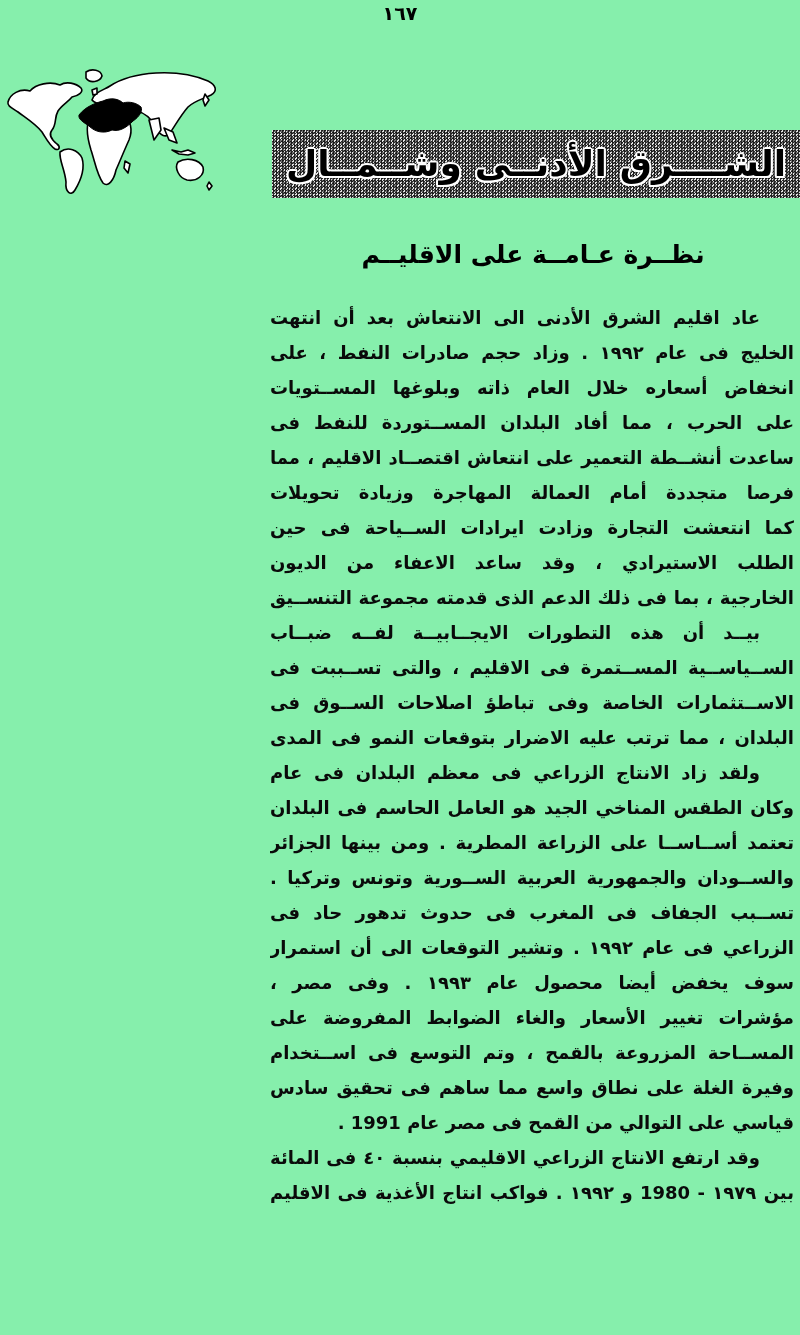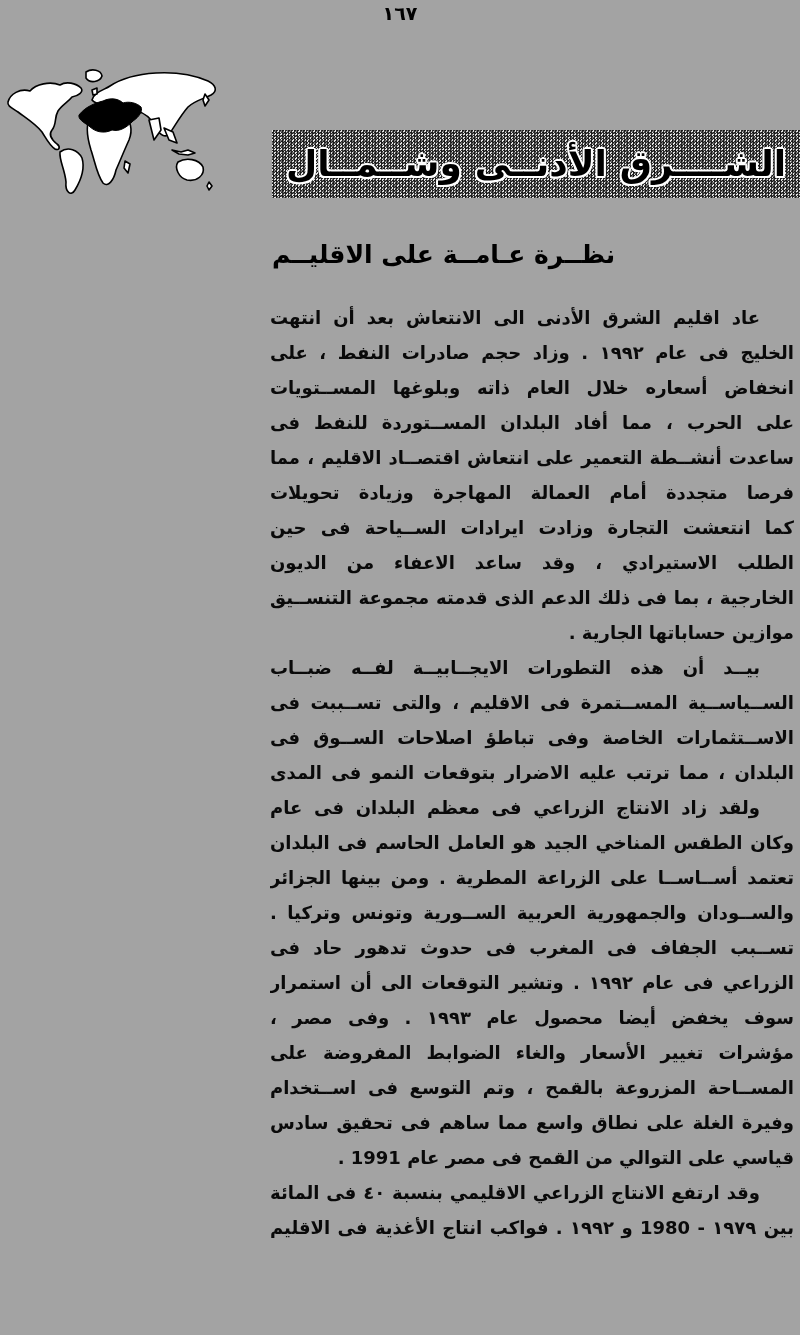--- a/index.html
+++ b/index.html
@@ -1,17 +1,17 @@
 <!DOCTYPE html>
 <html lang="ar"><head>
 <meta charset="utf-8">
 <style>
   html, body { margin:0; padding:0; background:#ffffff; }
   .page {
-    position:relative; width:800px; height:1335px; background:#a3a3a3;
+    position:relative; width:800px; height:1335px; background:#86efac;
     font-family:"DejaVu Sans", sans-serif; color:#000; overflow:hidden;
   }
   .page-number {
     position:absolute; top:2px; left:0; right:0; text-align:center;
     font-size:19px; font-weight:bold; letter-spacing:1px;
   }
   .map-wrap { position:absolute; left:2px; top:58px; width:222px; height:152px; }
   .banner {
     position:absolute; left:272px; right:0; top:130px; height:68px;
     background-color:#cfcfcf;
@@ -26,21 +26,21 @@
     display:block; direction:rtl; width:100%; margin:0 14px;
     font-size:36px; font-weight:bold; color:#000;
     text-align:justify; text-align-last:justify;
     line-height:62px; overflow:hidden; height:62px;
     text-shadow:
       2px 0 0 #fff, -2px 0 0 #fff, 0 2px 0 #fff, 0 -2px 0 #fff,
       1.5px 1.5px 0 #fff, -1.5px -1.5px 0 #fff, 1.5px -1.5px 0 #fff, -1.5px 1.5px 0 #fff;
   }
   .heading {
     position:absolute; top:240px; right:6px; left:272px; margin:0;
-    direction:rtl; text-align:left;
+    direction:rtl; text-align:center;
     font-size:25px; font-weight:bold;
   }
   .body-text {
     position:absolute; top:300px; right:6px; width:524px;
     direction:rtl; font-size:18px; font-weight:bold; color:#0a0a0a;
   }
   .line {
     height:35px; line-height:35px; overflow:hidden;
     text-align:justify; text-align-last:justify;
   }
@@ -85,21 +85,20 @@
   <div class="body-text">
     <div class="line first">عاد اقليم الشرق الأدنى الى الانتعاش بعد أن انتهت حرب</div>
     <div class="line">الخليج فى عام ١٩٩٢ . وزاد حجم صادرات النفط ، على الرغم من</div>
     <div class="line">انخفاض أسعاره خلال العام ذاته وبلوغها المســتويات الســابقة</div>
     <div class="line">على الحرب ، مما أفاد البلدان المســتوردة للنفط فى الاقليم . وقد</div>
     <div class="line">ساعدت أنشــطة التعمير على انتعاش اقتصــاد الاقليم ، مما خلق</div>
     <div class="line">فرصا متجددة أمام العمالة المهاجرة وزيادة تحويلات المغتربين .</div>
     <div class="line">كما انتعشت التجارة وزادت ايرادات الســياحة فى حين انخفض</div>
     <div class="line">الطلب الاستيرادي ، وقد ساعد الاعفاء من الديون والتحويلات</div>
     <div class="line">الخارجية ، بما فى ذلك الدعم الذى قدمته مجموعة التنســيق المالي</div>
-    <div class="line end">موازين حساباتها الجارية .</div>
 
     <div class="line first">بيــد أن هذه التطورات الايجــابيــة لفــه ضبــاب التــوتــرات</div>
     <div class="line">الســياســية المســتمرة فى الاقليم ، والتى تســببت فى تثبيط</div>
     <div class="line">الاســتثمارات الخاصة وفى تباطؤ اصلاحات الســوق فى بعــض</div>
     <div class="line">البلدان ، مما ترتب عليه الاضرار بتوقعات النمو فى المدى البعيد .</div>
 
     <div class="line first">ولقد زاد الانتاج الزراعي فى معظم البلدان فى عام ١٩٩٢ .</div>
     <div class="line">وكان الطقس المناخي الجيد هو العامل الحاسم فى البلدان التى</div>
     <div class="line">تعتمد أســاســا على الزراعة المطرية . ومن بينها الجزائر وقبرص</div>
     <div class="line">والســودان والجمهورية العربية الســورية وتونس وتركيا . وقد</div>

